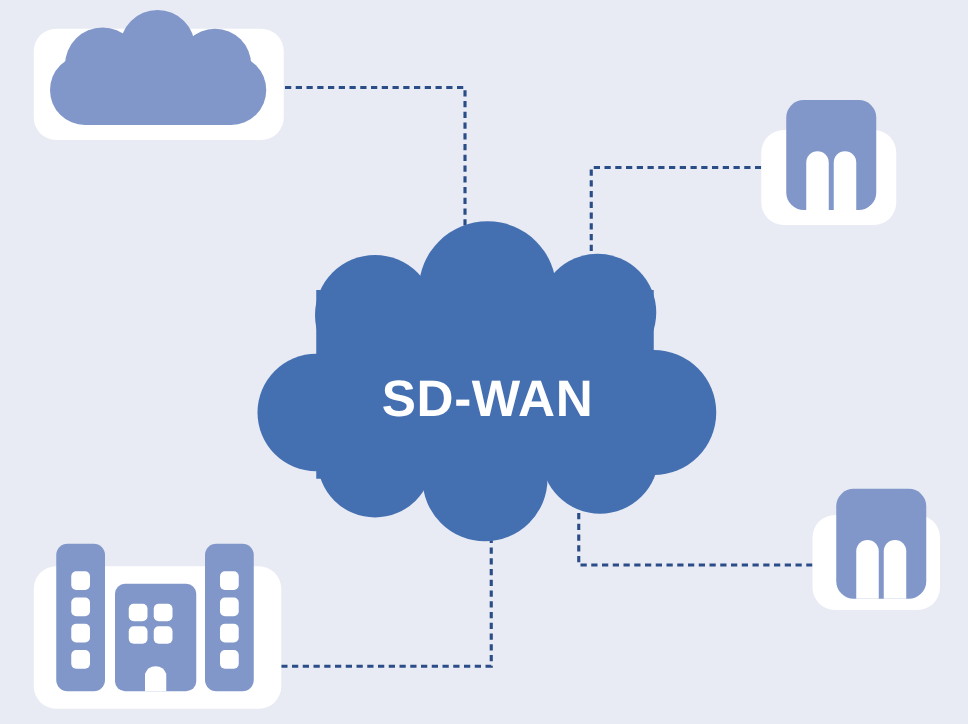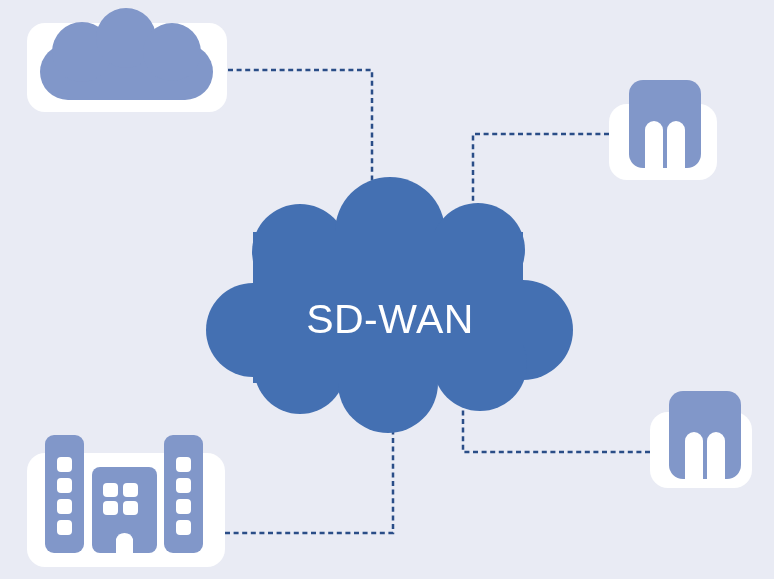--- a/index.html
+++ b/index.html
@@ -32,21 +32,21 @@
     width: 370px;
     height: 256px;
     display: flex;
     align-items: center;
     justify-content: center;
     pointer-events: none;
   }
   .cloud-label span {
     color: #ffffff;
     font-size: 41px;
-    font-weight: normal;
+    font-weight: bold;
     letter-spacing: 0.5px;
     transform: translateY(-7px);
     margin-top: 44px;
   }
 </style>
 </head>
 <body>
 
 <div class="stage">
 

